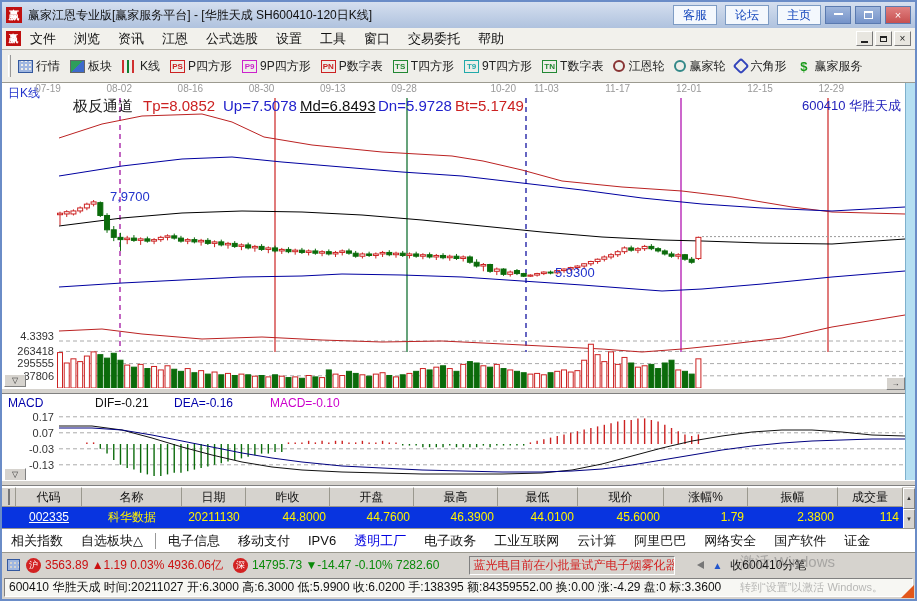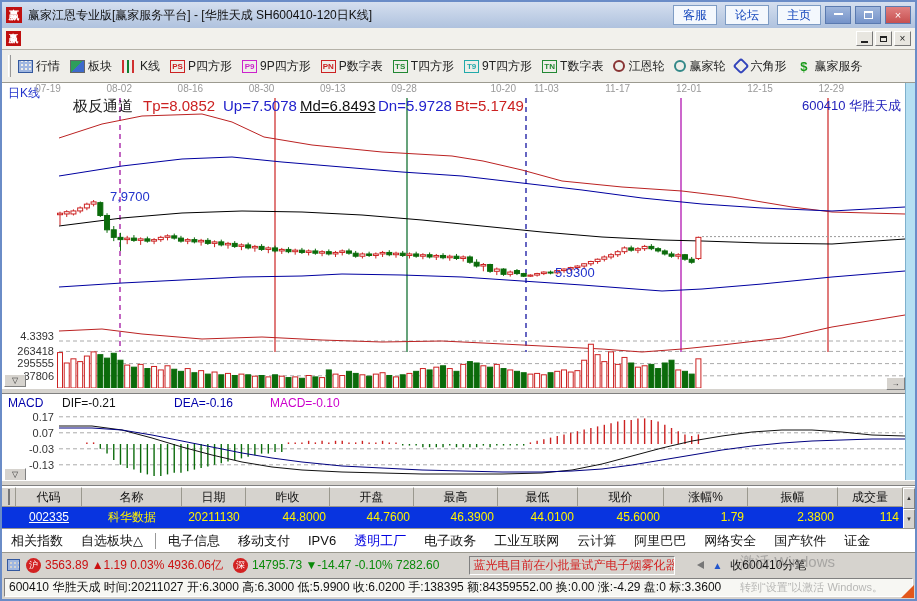--- a/index.html
+++ b/index.html
@@ -129,20 +129,32 @@
         <span class="glyph-min"></span>
       </span>
     <span class="win-btn minmax">
         <span class="glyph-max"></span>
       </span>
     <span class="win-btn close">×</span>
   </div>
 
   <div class="menubar">
     <span class="menu-logo">赢</span>
+    <span id="menu-items" style="display:flex;">
+        <span class="menu-item">文件</span>
+        <span class="menu-item">浏览</span>
+        <span class="menu-item">资讯</span>
+        <span class="menu-item">江恩</span>
+        <span class="menu-item">公式选股</span>
+        <span class="menu-item">设置</span>
+        <span class="menu-item">工具</span>
+        <span class="menu-item">窗口</span>
+        <span class="menu-item">交易委托</span>
+        <span class="menu-item">帮助</span>
+      </span>
     <span class="menu-spacer"></span>
     <span class="mw-btn">
         <span class="glyph-menumin"></span>
       </span>
     <span class="mw-btn">
         <span class="glyph-restore"></span>
       </span>
     <span class="mw-btn">×</span>
   </div>
 
@@ -644,21 +656,21 @@
     <span class="axis-label" style="top:247px">4.3393</span>
     <span class="axis-label" style="top:262px">263418</span>
     <span class="axis-label" style="top:274px">295555</span>
     <span class="axis-label" style="top:287px">87806</span>
 
     <div class="splitter"></div>
     <button class="mini-btn" style="left:2px;top:291px">▽</button>
     <button class="mini-btn" style="left:884px;top:294px;width:19px">→</button>
 
     <span class="macd-label" style="left:6px;top:313px;color:#0000AA">MACD</span>
-    <span class="macd-label" style="left:60px;top:313px;color:#111">DIF=-0.21</span>
+    <span class="macd-label" style="left:93px;top:313px;color:#111">DIF=-0.21</span>
     <span class="macd-label" style="left:172px;top:313px;color:#0000AA">DEA=-0.16</span>
     <span class="macd-label" style="left:268px;top:313px;color:#CC00CC">MACD=-0.10</span>
     <span class="axis-label" style="top:328px">0.17</span>
     <span class="axis-label" style="top:344px">0.07</span>
     <span class="axis-label" style="top:360px">-0.03</span>
     <span class="axis-label" style="top:376px">-0.13</span>
     <button class="mini-btn" style="left:2px;top:385px">▽</button>
 
     <div class="chart-bottom-sep"></div>
     <div class="scroll-strip"></div>

